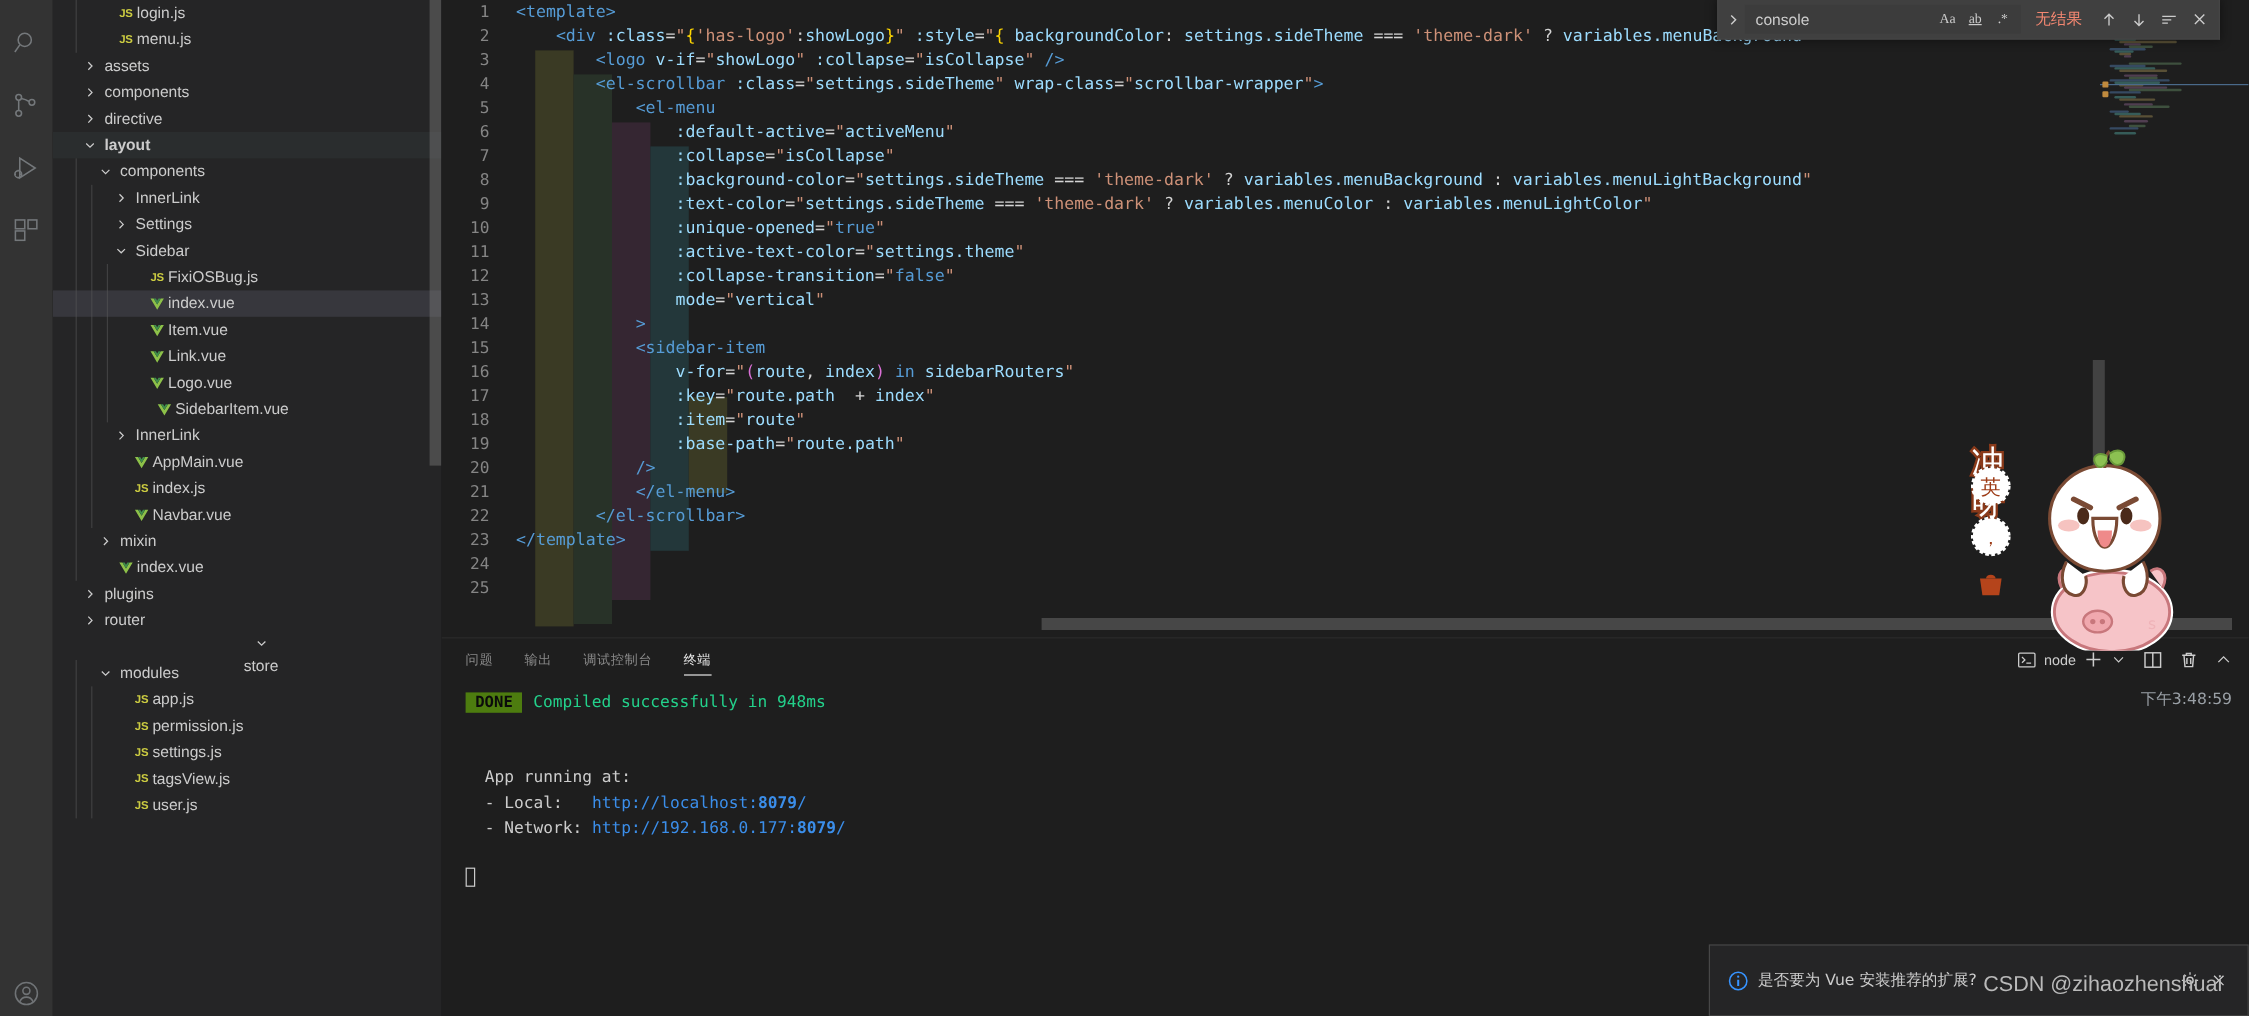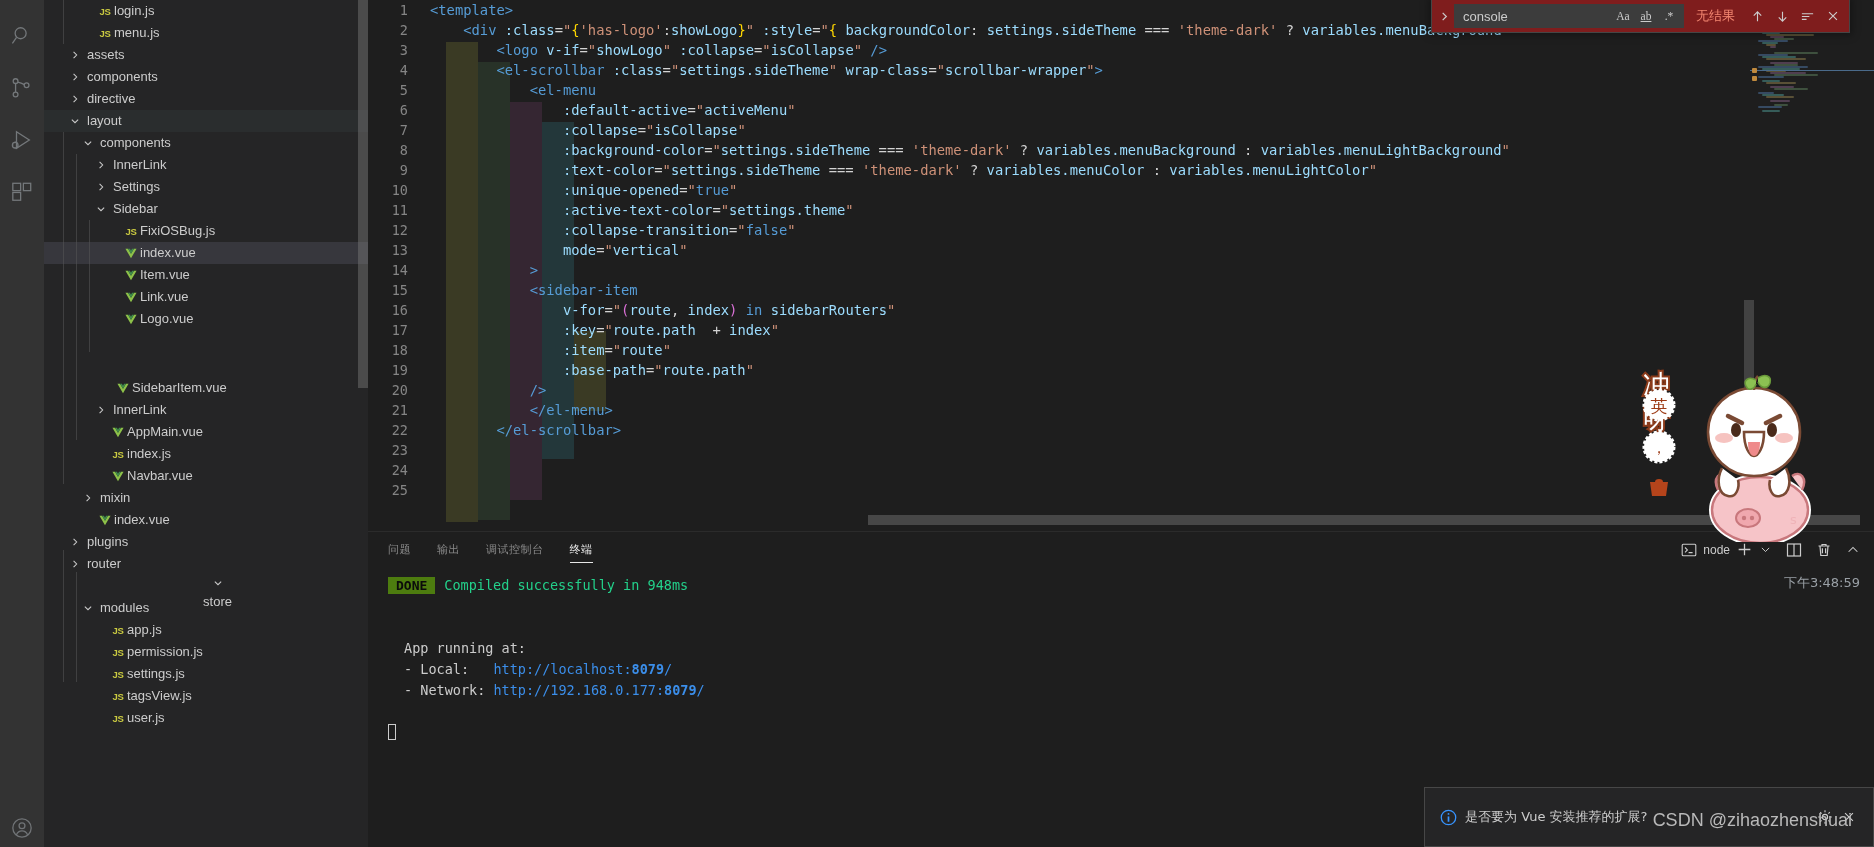--- a/index.html
+++ b/index.html
@@ -83,21 +83,21 @@
   
   .minimap{ position:absolute; right:0; top:0; width:124px; height:531px; background:#1e1e1e; overflow:hidden; }
   .mm-line{ position:absolute; height:2px; border-radius:1px; }
   .mm-slider{ position:absolute; left:0; right:0; top:0; height:0px; background:rgba(255,255,255,.04); }
   .mm-cursorline{ position:absolute; left:0; right:0; height:1px; background:#4a6a8a; }
   .mm-mark{ position:absolute; left:8px; width:5px; height:5px; border-radius:1px; background:#3f7fbf; }
 
   
   .findwidget{
     position:absolute; right:24px; top:0px; height:33px;
-    background:#7f1d1d; border:1px solid #454545; border-top:none;
+    background:#404040; border:1px solid #454545; border-top:none;
     display:flex; align-items:center; padding:0 4px 0 2px; z-index:40;
     box-shadow:0 0 8px 2px rgba(0,0,0,.36);
   }
   .find-toggle{ width:20px; height:24px; display:flex; align-items:center; justify-content:center; color:#cccccc; }
   .find-input{
     width:230px; height:24px; background:#3c3c3c; border:1px solid transparent;
     display:flex; align-items:center; padding:0 4px 0 8px; gap:3px;
   }
   .find-input .val{ flex:1; font-size:13px; color:#cccccc; font-family:"Liberation Sans",sans-serif; }
   .fopt{ width:20px; height:20px; display:flex; align-items:center; justify-content:center;
@@ -222,21 +222,21 @@
         </div>
         <div class="row" style="padding-left: 23px;">
           <span class="chev">
             <svg width="10" height="10" viewBox="0 0 12 12" fill="none" stroke="#cccccc" stroke-width="1.25">
               <path d="M4.3 2.2L8 6l-3.7 3.8"></path>
             </svg>
           </span>
           <span style="width: 4px;"></span>
           <span class="lbl">directive</span>
         </div>
-        <div class="row folder-open-hl" style="padding-left: 23px;">
+        <div class="row folder-open-hl" style="padding-left: 23px; font-weight: bold;">
           <span class="chev">
             <svg width="10" height="10" viewBox="0 0 12 12" fill="none" stroke="#cccccc" stroke-width="1.25">
               <path d="M2.2 4.3L6 8l3.8-3.7"></path>
             </svg>
           </span>
           <span style="width: 4px;"></span>
           <span class="lbl">layout</span>
         </div>
         <div class="row" style="padding-left: 36px;">
           <span class="chev">
@@ -312,21 +312,21 @@
         <div class="row" style="padding-left: 62px;">
           <span class="chev blank"></span>
           <span class="ficon vue">
             <svg width="12" height="11" viewBox="0 0 14 12">
               <path d="M0.5 0.5h3L7 6.3 10.5 .5h3L7 11.5Z" fill="#8dc149"></path>
               <path d="M3.6 0.5h2.1L7 2.7 8.3 .5h2.1L7 6.2Z" fill="#3f8f4a"></path>
             </svg>
           </span>
           <span class="lbl">Logo.vue</span>
         </div>
-        <div class="row" style="padding-left: 54px; margin-top: 47px;">
+        <div class="row" style="padding-left: 68px;">
           <span class="chev blank"></span>
           <span class="ficon vue">
             <svg width="12" height="11" viewBox="0 0 14 12">
               <path d="M0.5 0.5h3L7 6.3 10.5 .5h3L7 11.5Z" fill="#8dc149"></path>
               <path d="M3.6 0.5h2.1L7 2.7 8.3 .5h2.1L7 6.2Z" fill="#3f8f4a"></path>
             </svg>
           </span>
           <span class="lbl">SidebarItem.vue</span>
         </div>
         <div class="row" style="padding-left: 49px;">
@@ -508,20 +508,21 @@
             <div class="cl">&nbsp;&nbsp;&nbsp;&nbsp;&nbsp;&nbsp;&nbsp;&nbsp;&nbsp;&nbsp;&nbsp;&nbsp;&nbsp;&nbsp;&nbsp;&nbsp;<span class="tok-attr">mode</span>=<span class="tok-str">"</span><span class="tok-attr">vertical</span><span class="tok-str">"</span></div>
             <div class="cl">&nbsp;&nbsp;&nbsp;&nbsp;&nbsp;&nbsp;&nbsp;&nbsp;&nbsp;&nbsp;&nbsp;&nbsp;<span class="tok-tag">&gt;</span></div>
             <div class="cl">&nbsp;&nbsp;&nbsp;&nbsp;&nbsp;&nbsp;&nbsp;&nbsp;&nbsp;&nbsp;&nbsp;&nbsp;<span class="tok-tag">&lt;sidebar-item</span></div>
             <div class="cl">&nbsp;&nbsp;&nbsp;&nbsp;&nbsp;&nbsp;&nbsp;&nbsp;&nbsp;&nbsp;&nbsp;&nbsp;&nbsp;&nbsp;&nbsp;&nbsp;<span class="tok-attr">v-for</span>=<span class="tok-str">"</span><span class="tok-paren">(</span><span class="tok-attr">route</span>, <span class="tok-attr">index</span><span class="tok-paren">)</span> <span class="tok-kw">in</span> <span class="tok-attr">sidebarRouters</span><span class="tok-str">"</span></div>
             <div class="cl">&nbsp;&nbsp;&nbsp;&nbsp;&nbsp;&nbsp;&nbsp;&nbsp;&nbsp;&nbsp;&nbsp;&nbsp;&nbsp;&nbsp;&nbsp;&nbsp;<span class="tok-attr">:key</span>=<span class="tok-str">"</span><span class="tok-attr">route.path</span>  + <span class="tok-attr">index</span><span class="tok-str">"</span></div>
             <div class="cl">&nbsp;&nbsp;&nbsp;&nbsp;&nbsp;&nbsp;&nbsp;&nbsp;&nbsp;&nbsp;&nbsp;&nbsp;&nbsp;&nbsp;&nbsp;&nbsp;<span class="tok-attr">:item</span>=<span class="tok-str">"</span><span class="tok-attr">route</span><span class="tok-str">"</span></div>
             <div class="cl">&nbsp;&nbsp;&nbsp;&nbsp;&nbsp;&nbsp;&nbsp;&nbsp;&nbsp;&nbsp;&nbsp;&nbsp;&nbsp;&nbsp;&nbsp;&nbsp;<span class="tok-attr">:base-path</span>=<span class="tok-str">"</span><span class="tok-attr">route.path</span><span class="tok-str">"</span></div>
             <div class="cl">&nbsp;&nbsp;&nbsp;&nbsp;&nbsp;&nbsp;&nbsp;&nbsp;&nbsp;&nbsp;&nbsp;&nbsp;<span class="tok-tag">/&gt;</span></div>
             <div class="cl">&nbsp;&nbsp;&nbsp;&nbsp;&nbsp;&nbsp;&nbsp;&nbsp;&nbsp;&nbsp;&nbsp;&nbsp;<span class="tok-tag">&lt;/el-menu</span><span class="tok-tag">&gt;</span></div>
             <div class="cl">&nbsp;&nbsp;&nbsp;&nbsp;&nbsp;&nbsp;&nbsp;&nbsp;<span class="tok-tag">&lt;/el-scrollbar</span><span class="tok-tag">&gt;</span></div>
+            <div class="cl"><span class="tok-tag">&lt;/template</span><span class="tok-tag">&gt;</span></div>
             <div class="cl">&nbsp;</div>
           </div>
       </div>
 
       <div class="minimap" id="minimap">
         <div class="mm-slider"></div>
       <div class="mm-line" style="top: 10px; left: 8px; width: 60px; background: rgb(74, 111, 154); opacity: 0.55;"></div>
           <div class="mm-line" style="top: 12px; left: 12px; width: 50px; background: rgb(74, 143, 138); opacity: 0.55;"></div>
           <div class="mm-line" style="top: 14px; left: 16px; width: 46px; background: rgb(138, 122, 74); opacity: 0.55;"></div>
           <div class="mm-line" style="top: 16px; left: 20px; width: 30px; background: rgb(122, 90, 122); opacity: 0.55;"></div>

